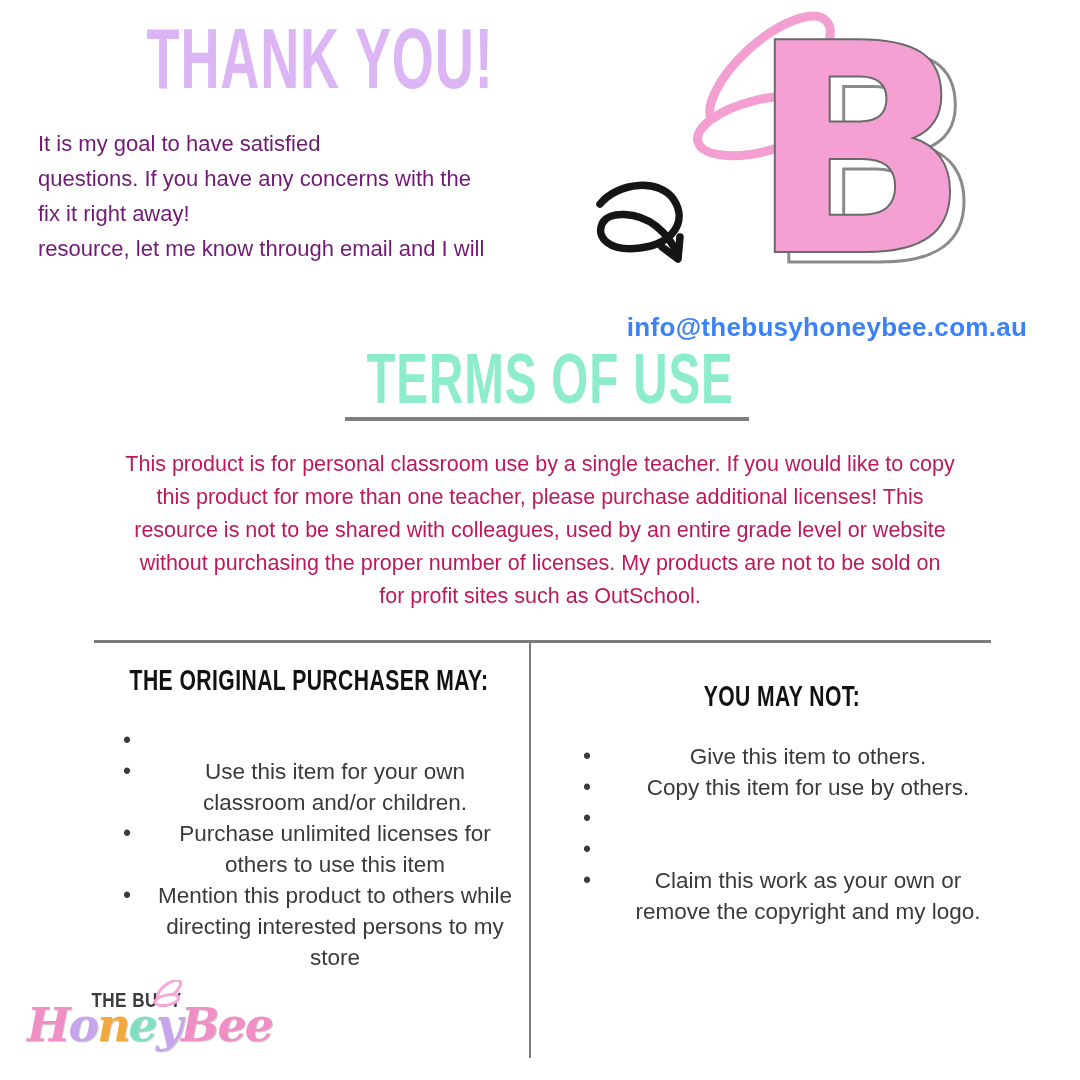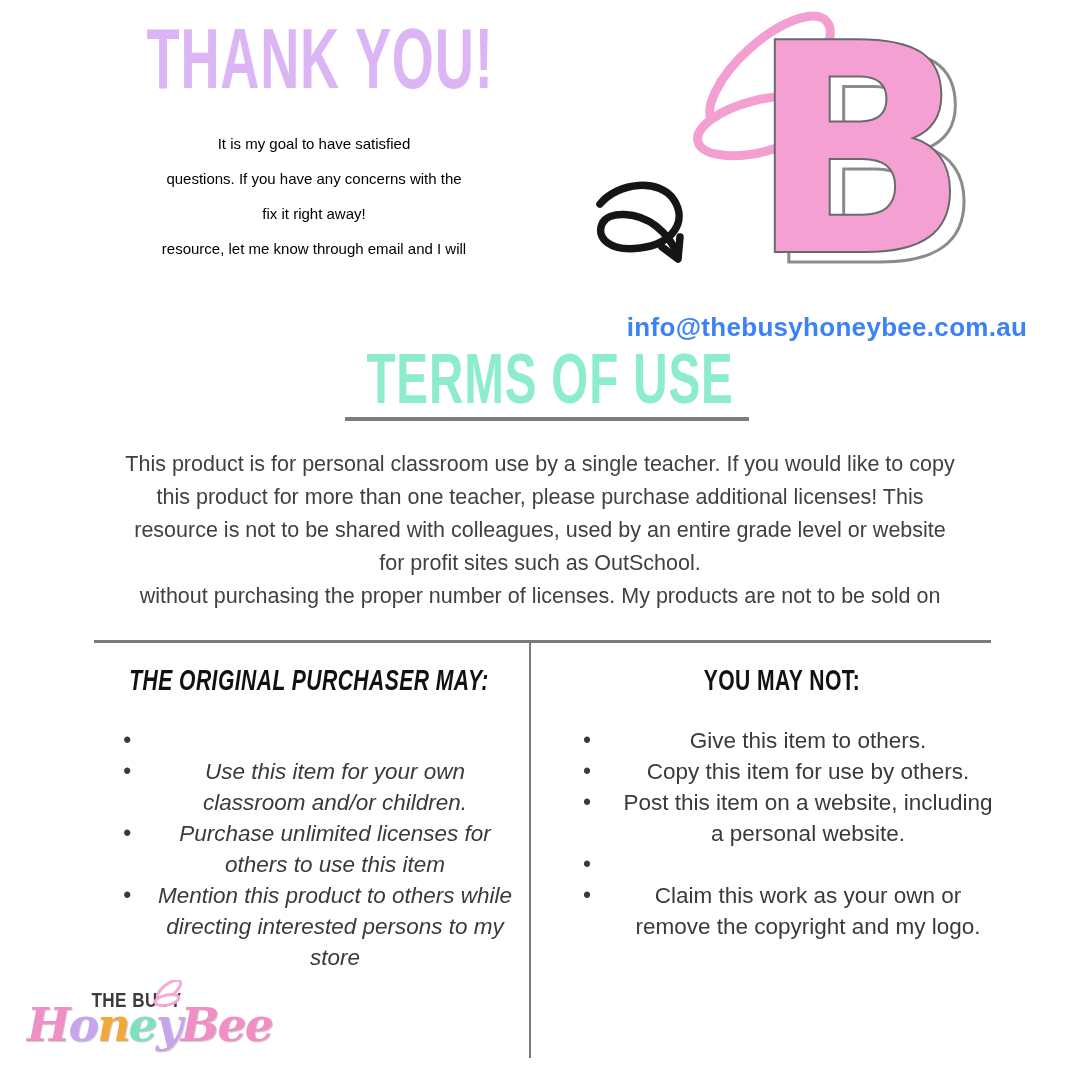--- a/index.html
+++ b/index.html
@@ -10,21 +10,21 @@
 
   
   .thank-title {
     position:absolute; left:105px; top:20px; width:430px; text-align:center;
     font-size:66px; font-weight:800; letter-spacing:1px;
     transform:scale(0.82,1.30); transform-origin:50% 50%;
     white-space:nowrap;
   }
   .intro {
     position:absolute; left:38px; top:126px; width:552px;
-    font-size:15px; line-height:35px; text-align:center; color:#000000;
+    font-size:22px; line-height:35px; color:#701a75;
   }
 
   
   .bee-logo-svg { position:absolute; left:688px; top:2px; }
   .wing { fill:#ffffff; stroke:#f49fd2; stroke-width:9px; }
   .b-under { font-family:"DejaVu Sans", sans-serif; font-weight:bold; font-size:292px; fill:#ffffff; stroke:#8b8b8b; stroke-width:3px; }
   .b-main  { font-family:"DejaVu Sans", sans-serif; font-weight:bold; font-size:292px; fill:#f4a0d3; stroke:#6a6a6a; stroke-width:2px; }
 
   .arrow-svg { position:absolute; left:588px; top:176px; }
   .arrow-path { fill:none; stroke:#151515; stroke-width:7.5px; stroke-linecap:round; stroke-linejoin:round; }
@@ -38,31 +38,31 @@
   
   .terms-title {
     position:absolute; left:315px; top:346px; width:470px; text-align:center;
     font-size:56px; font-weight:800; letter-spacing:1px;
     transform:scale(0.85,1.26); transform-origin:50% 50%;
     white-space:nowrap;
   }
   .terms-underline { position:absolute; left:345px; top:417px; width:404px; height:4px; background:#7d7d7d; }
   .terms-body {
     position:absolute; left:55px; top:448px; width:970px;
-    font-size:21.5px; line-height:33px; text-align:center; color:#404040;
+    font-size:21.5px; line-height:33px; text-align:center; color:#be185d;
   }
 
   
   .hdiv { position:absolute; left:94px; top:640px; width:897px; height:3px; background:#7b7b7b; }
   .vdiv { position:absolute; left:529px; top:642px; width:2px; height:416px; background:#7b7b7b; }
 
   
   .col { position:absolute; top:665px; }
-  .col-left  { left:98px;  width:422px;font-style:italic; }
-  .col-right { left:558px; width:448px; }
+  .col-left  { left:98px;  width:422px; }
+  .col-right { left:558px; width:448px;margin-top:16px; }
   .col-header {
     text-align:center; font-size:24px; font-weight:800; color:#111111;
     letter-spacing:0.5px; line-height:30px; margin-bottom:30px;
     transform:scale(0.88,1.24); transform-origin:50% 50%; white-space:nowrap;
   }
   .blist { margin:0; padding:0; list-style:none; }
   .bitem { display:flex; font-size:22.5px; line-height:31px; color:#3a3a3a; }
   .bitem .dot { width:58px; text-align:center; font-size:23px; flex:0 0 auto; }
   .bitem .txt { flex:1 1 auto; text-align:center; padding-right:6px; }
 
@@ -113,22 +113,22 @@
 
   <div class="email">info@thebusyhoneybee.com.au</div>
 
   <div class="terms-title" style="color: rgb(141, 236, 203);">TERMS OF USE</div>
   <div class="terms-underline"></div>
 
   <div class="terms-body">
     <div>This product is for personal classroom use by a single teacher. If you would like to copy</div>
     <div>this product for more than one teacher, please purchase additional licenses! This</div>
     <div>resource is not to be shared with colleagues, used by an entire grade level or website</div>
+    <div>without purchasing the proper number of licenses. My products are not to be sold on</div>
     <div>for profit sites such as OutSchool.</div>
-    <div>without purchasing the proper number of licenses. My products are not to be sold on</div>
   </div>
 
   <div class="hdiv"></div>
   <div class="vdiv"></div>
 
   <div class="col col-left">
     <div class="col-header">THE ORIGINAL PURCHASER MAY:</div>
     <ul class="blist">
       <li class="bitem">
         <span class="dot">•</span>
@@ -154,21 +154,20 @@
       <li class="bitem">
         <span class="dot">•</span>
         <span class="txt">Give this item to others.</span>
       </li>
       <li class="bitem">
         <span class="dot">•</span>
         <span class="txt">Copy this item for use by others.</span>
       </li>
       <li class="bitem">
         <span class="dot">•</span>
-        <span class="txt">Post this item on a website, including a personal website.</span>
       </li>
       <li class="bitem">
         <span class="dot">•</span>
       </li>
       <li class="bitem">
         <span class="dot">•</span>
         <span class="txt">Claim this work as your own or remove the copyright and my logo.</span>
       </li>
     </ul>
   </div>

